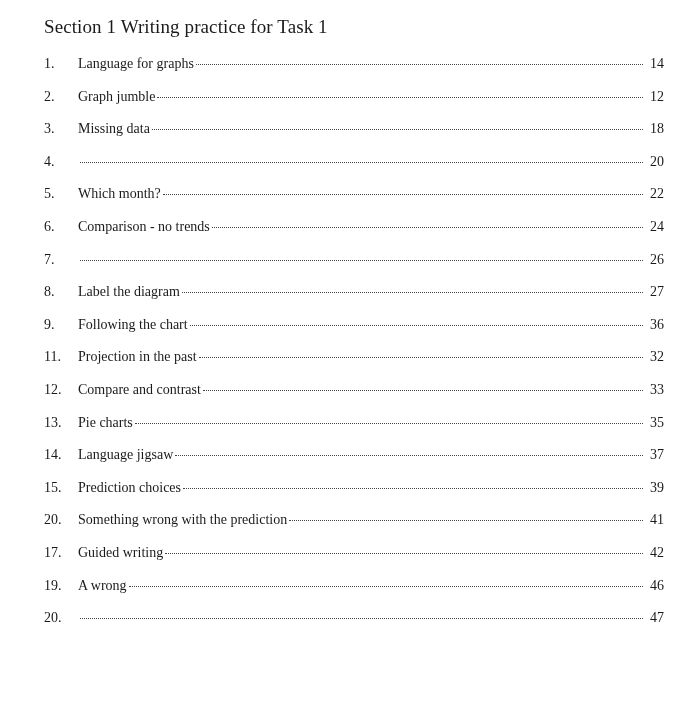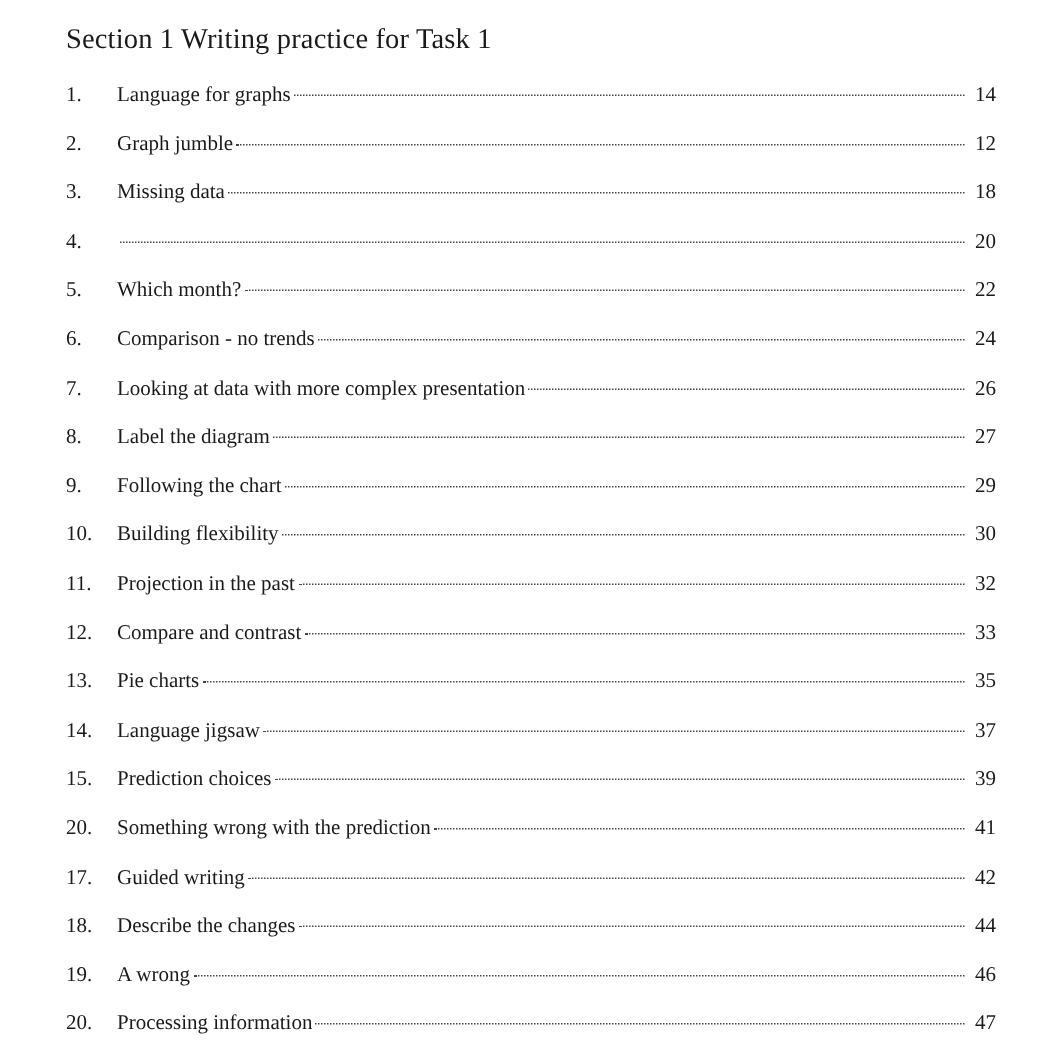--- a/index.html
+++ b/index.html
@@ -61,41 +61,34 @@
       <span class="page">22</span>
     </div>
     <div class="row">
       <span class="num">6.</span>
       <span class="label">Comparison - no trends</span>
       <span class="leader"></span>
       <span class="page">24</span>
     </div>
     <div class="row">
       <span class="num">7.</span>
-      <span class="label">Looking at data with more complex presentation</span>
       <span class="leader"></span>
       <span class="page">26</span>
     </div>
     <div class="row">
       <span class="num">8.</span>
       <span class="label">Label the diagram</span>
       <span class="leader"></span>
       <span class="page">27</span>
     </div>
     <div class="row">
       <span class="num">9.</span>
       <span class="label">Following the chart</span>
       <span class="leader"></span>
-      <span class="page">29</span>
-    </div>
-    <div class="row">
-      <span class="num">10.</span>
-      <span class="label">Building flexibility</span>
-      <span class="leader"></span>
-      <span class="page">30</span>
+      <span class="page">36</span>
     </div>
     <div class="row">
       <span class="num">11.</span>
       <span class="label">Projection in the past</span>
       <span class="leader"></span>
       <span class="page">32</span>
     </div>
     <div class="row">
       <span class="num">12.</span>
       <span class="label">Compare and contrast</span>
@@ -126,30 +119,23 @@
       <span class="leader"></span>
       <span class="page">41</span>
     </div>
     <div class="row">
       <span class="num">17.</span>
       <span class="label">Guided writing</span>
       <span class="leader"></span>
       <span class="page">42</span>
     </div>
     <div class="row">
-      <span class="num">18.</span>
-      <span class="label">Describe the changes</span>
-      <span class="leader"></span>
-      <span class="page">44</span>
-    </div>
-    <div class="row">
       <span class="num">19.</span>
       <span class="label">A wrong</span>
       <span class="leader"></span>
       <span class="page">46</span>
     </div>
     <div class="row">
       <span class="num">20.</span>
-      <span class="label">Processing information</span>
       <span class="leader"></span>
       <span class="page">47</span>
     </div>
   </div>
 
 </body></html>

